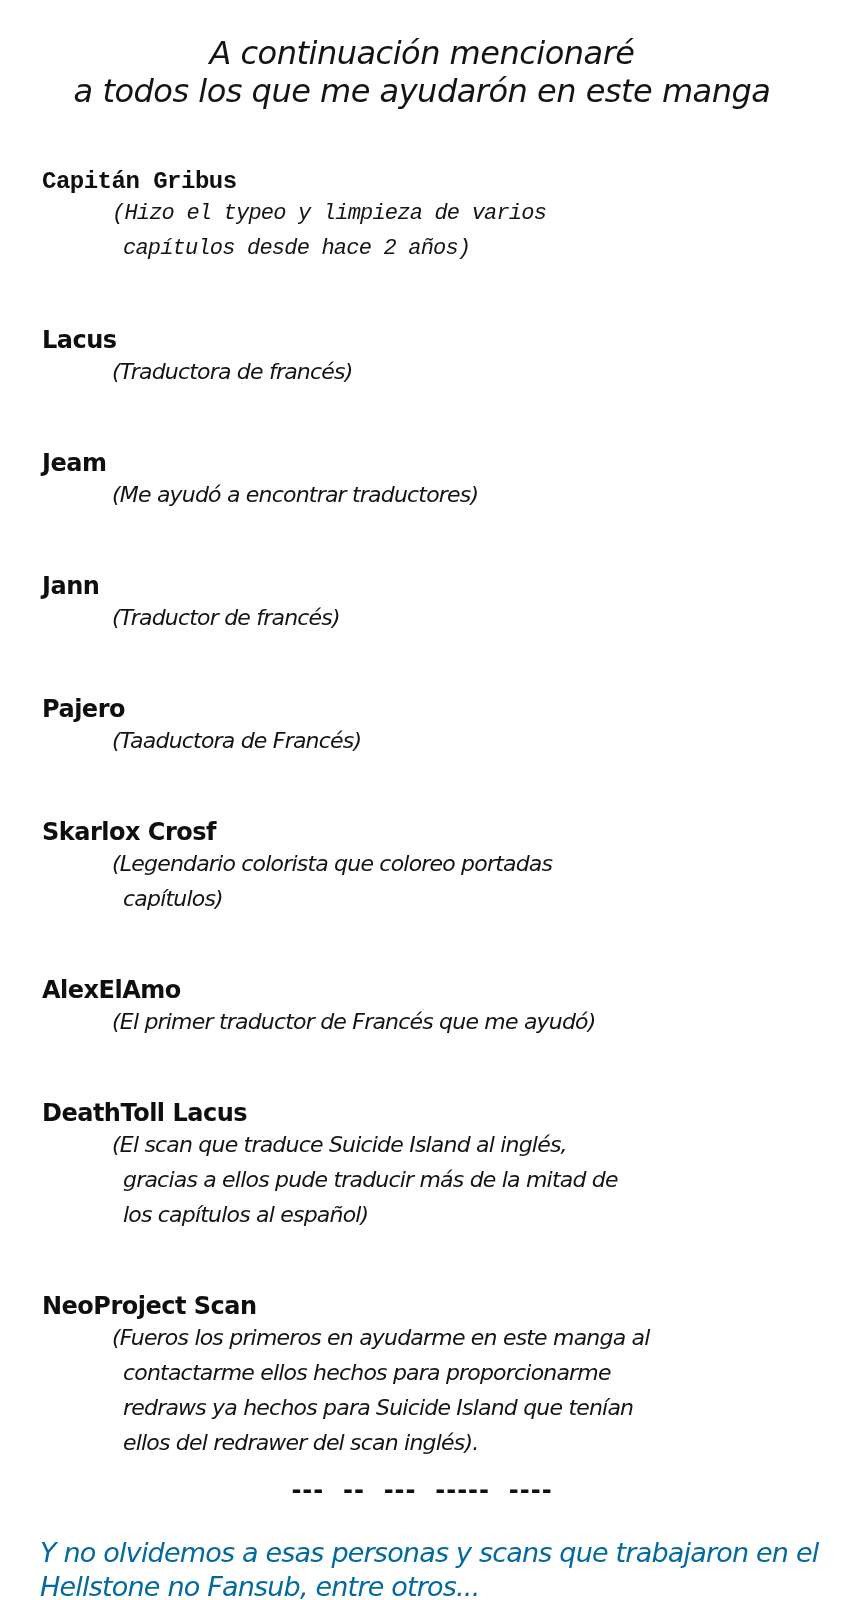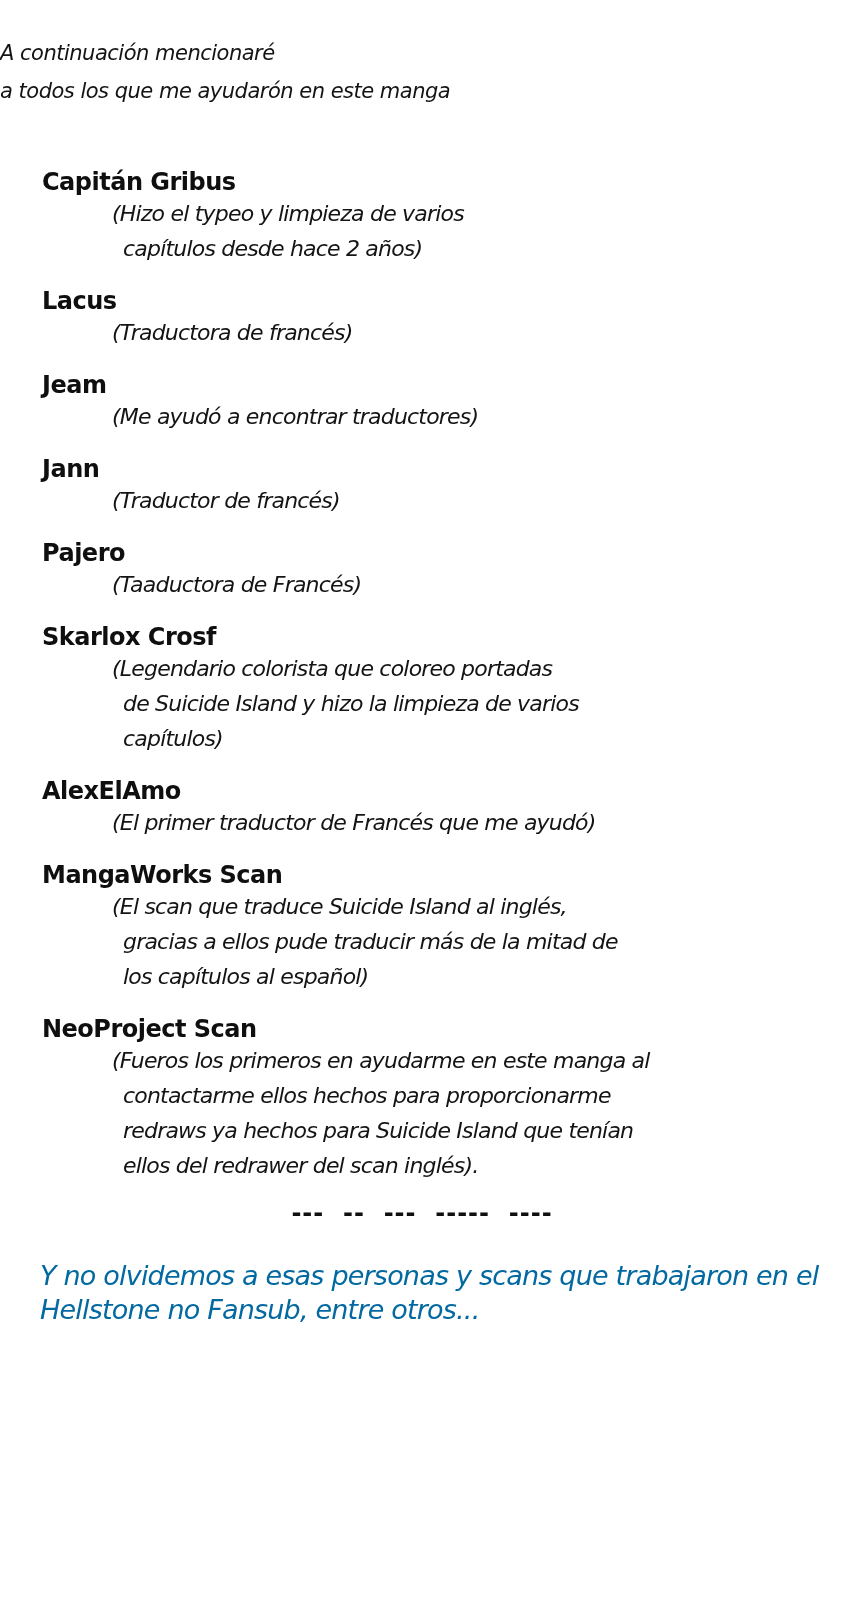--- a/index.html
+++ b/index.html
@@ -15,36 +15,38 @@
     overflow: hidden;
   }
   .page {
     position: relative;
     width: 844px;
     height: 1600px;
     background: #ffffff;
   }
   .title {
     margin: 34px auto 0 auto;
-    font-size: 21px;
+    text-align: center;
+    font-size: 32px;
     line-height: 38px;
     font-style: italic;
     font-weight: 500;
     letter-spacing: -0.5px;
     color: #141414;
   }
   .credits {
     padding-left: 42px;
     padding-right: 20px;
   }
   .entry {
-    margin-top: 21px;
+    margin-top: 60px;
   }
   .entry.first {
     margin-top: 58px;
+    font-family: Liberation Mono, monospace;
   }
   .credit-name {
     font-size: 24px;
     line-height: 28px;
     font-weight: bold;
     letter-spacing: -0.5px;
     color: #0f0f0f;
   }
   .desc-line {
     font-size: 22px;
@@ -112,31 +114,30 @@
     </div>
 
     <div class="entry">
       <div class="credit-name">Pajero</div>
       <div class="desc-line">(Taaductora de Francés)</div>
     </div>
 
     <div class="entry">
       <div class="credit-name">Skarlox Crosf</div>
       <div class="desc-line">(Legendario colorista que coloreo portadas</div>
-      <div class="desc-line cont">de Suicide Island y hizo la limpieza de varios</div>
       <div class="desc-line cont">capítulos)</div>
     </div>
 
     <div class="entry">
       <div class="credit-name">AlexElAmo</div>
       <div class="desc-line">(El primer traductor de Francés que me ayudó)</div>
     </div>
 
     <div class="entry">
-      <div class="credit-name">MangaWorks Scan</div>
+      <div class="credit-name">DeathToll Lacus</div>
       <div class="desc-line">(El scan que traduce Suicide Island al inglés,</div>
       <div class="desc-line cont">gracias a ellos pude traducir más de la mitad de</div>
       <div class="desc-line cont">los capítulos al español)</div>
     </div>
 
     <div class="entry">
       <div class="credit-name">NeoProject Scan</div>
       <div class="desc-line">(Fueros los primeros en ayudarme en este manga al</div>
       <div class="desc-line cont">contactarme ellos hechos para proporcionarme</div>
       <div class="desc-line cont">redraws ya hechos para Suicide Island que tenían</div>

